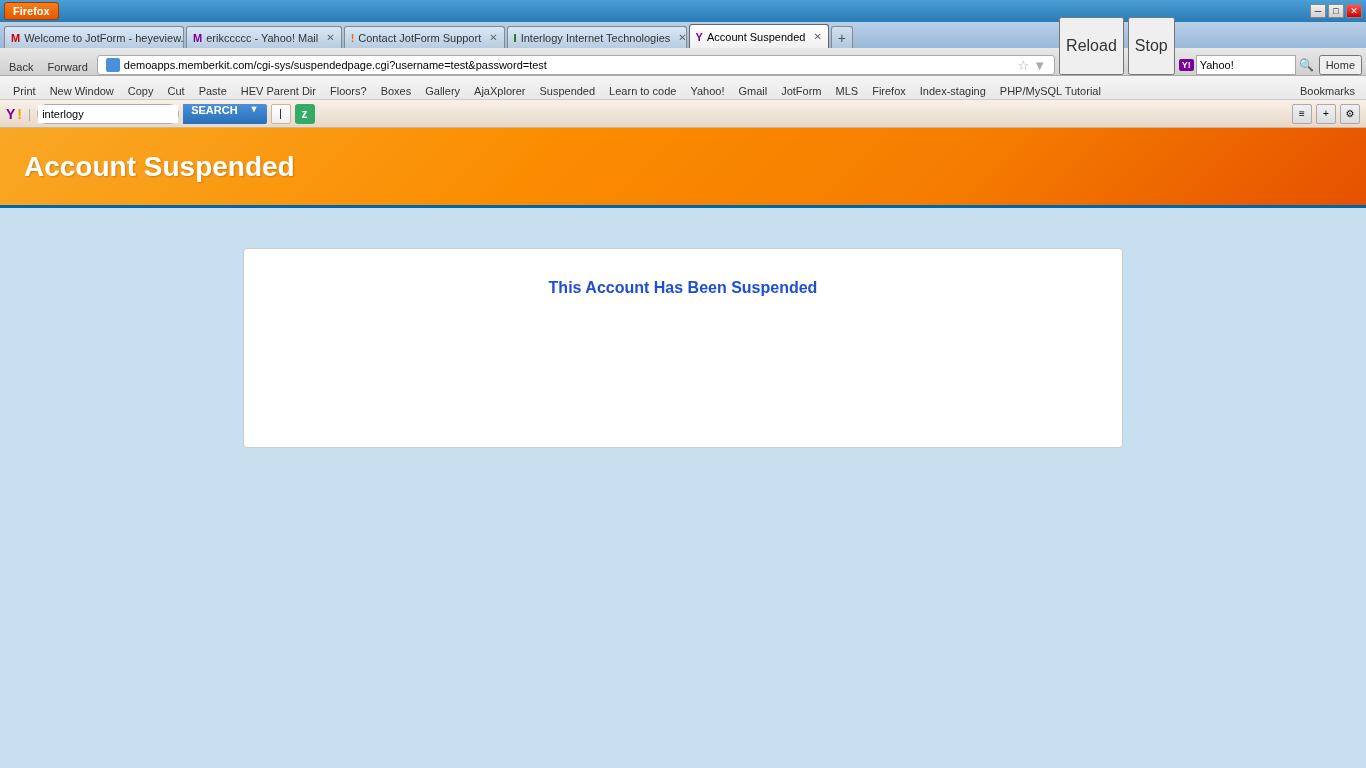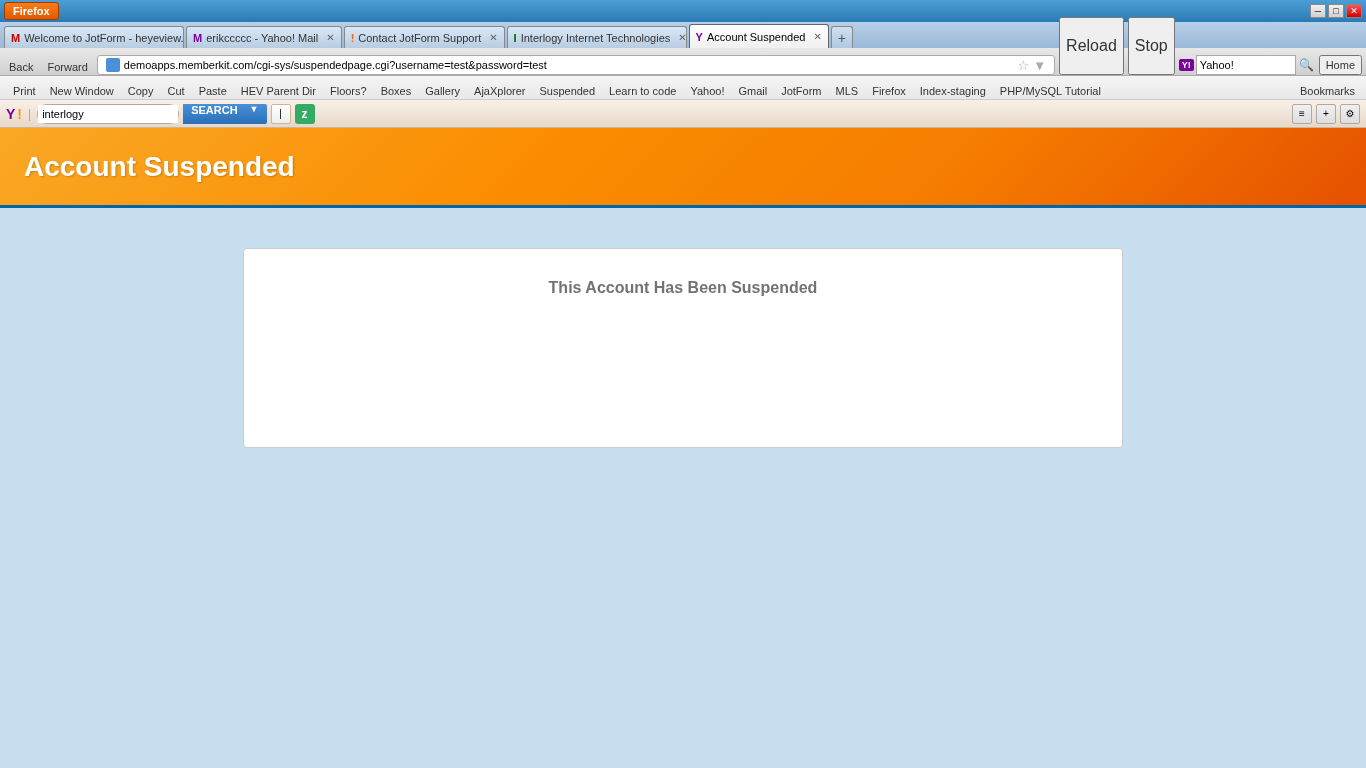--- a/index.html
+++ b/index.html
@@ -326,21 +326,21 @@
       width: 880px;
       min-height: 200px;
       padding: 30px 20px;
       display: flex;
       justify-content: center;
       align-items: flex-start;
     }
     .suspended-message {
       font-size: 16px;
       font-weight: bold;
-      color: #737373;
+      color: #1d4ed8;
       text-align: center;
     }
   </style>
 </head>
 <body>
 
 <div class="title-bar">
   <div class="title-bar-left">
     <button class="firefox-btn">Firefox</button>
   </div>

